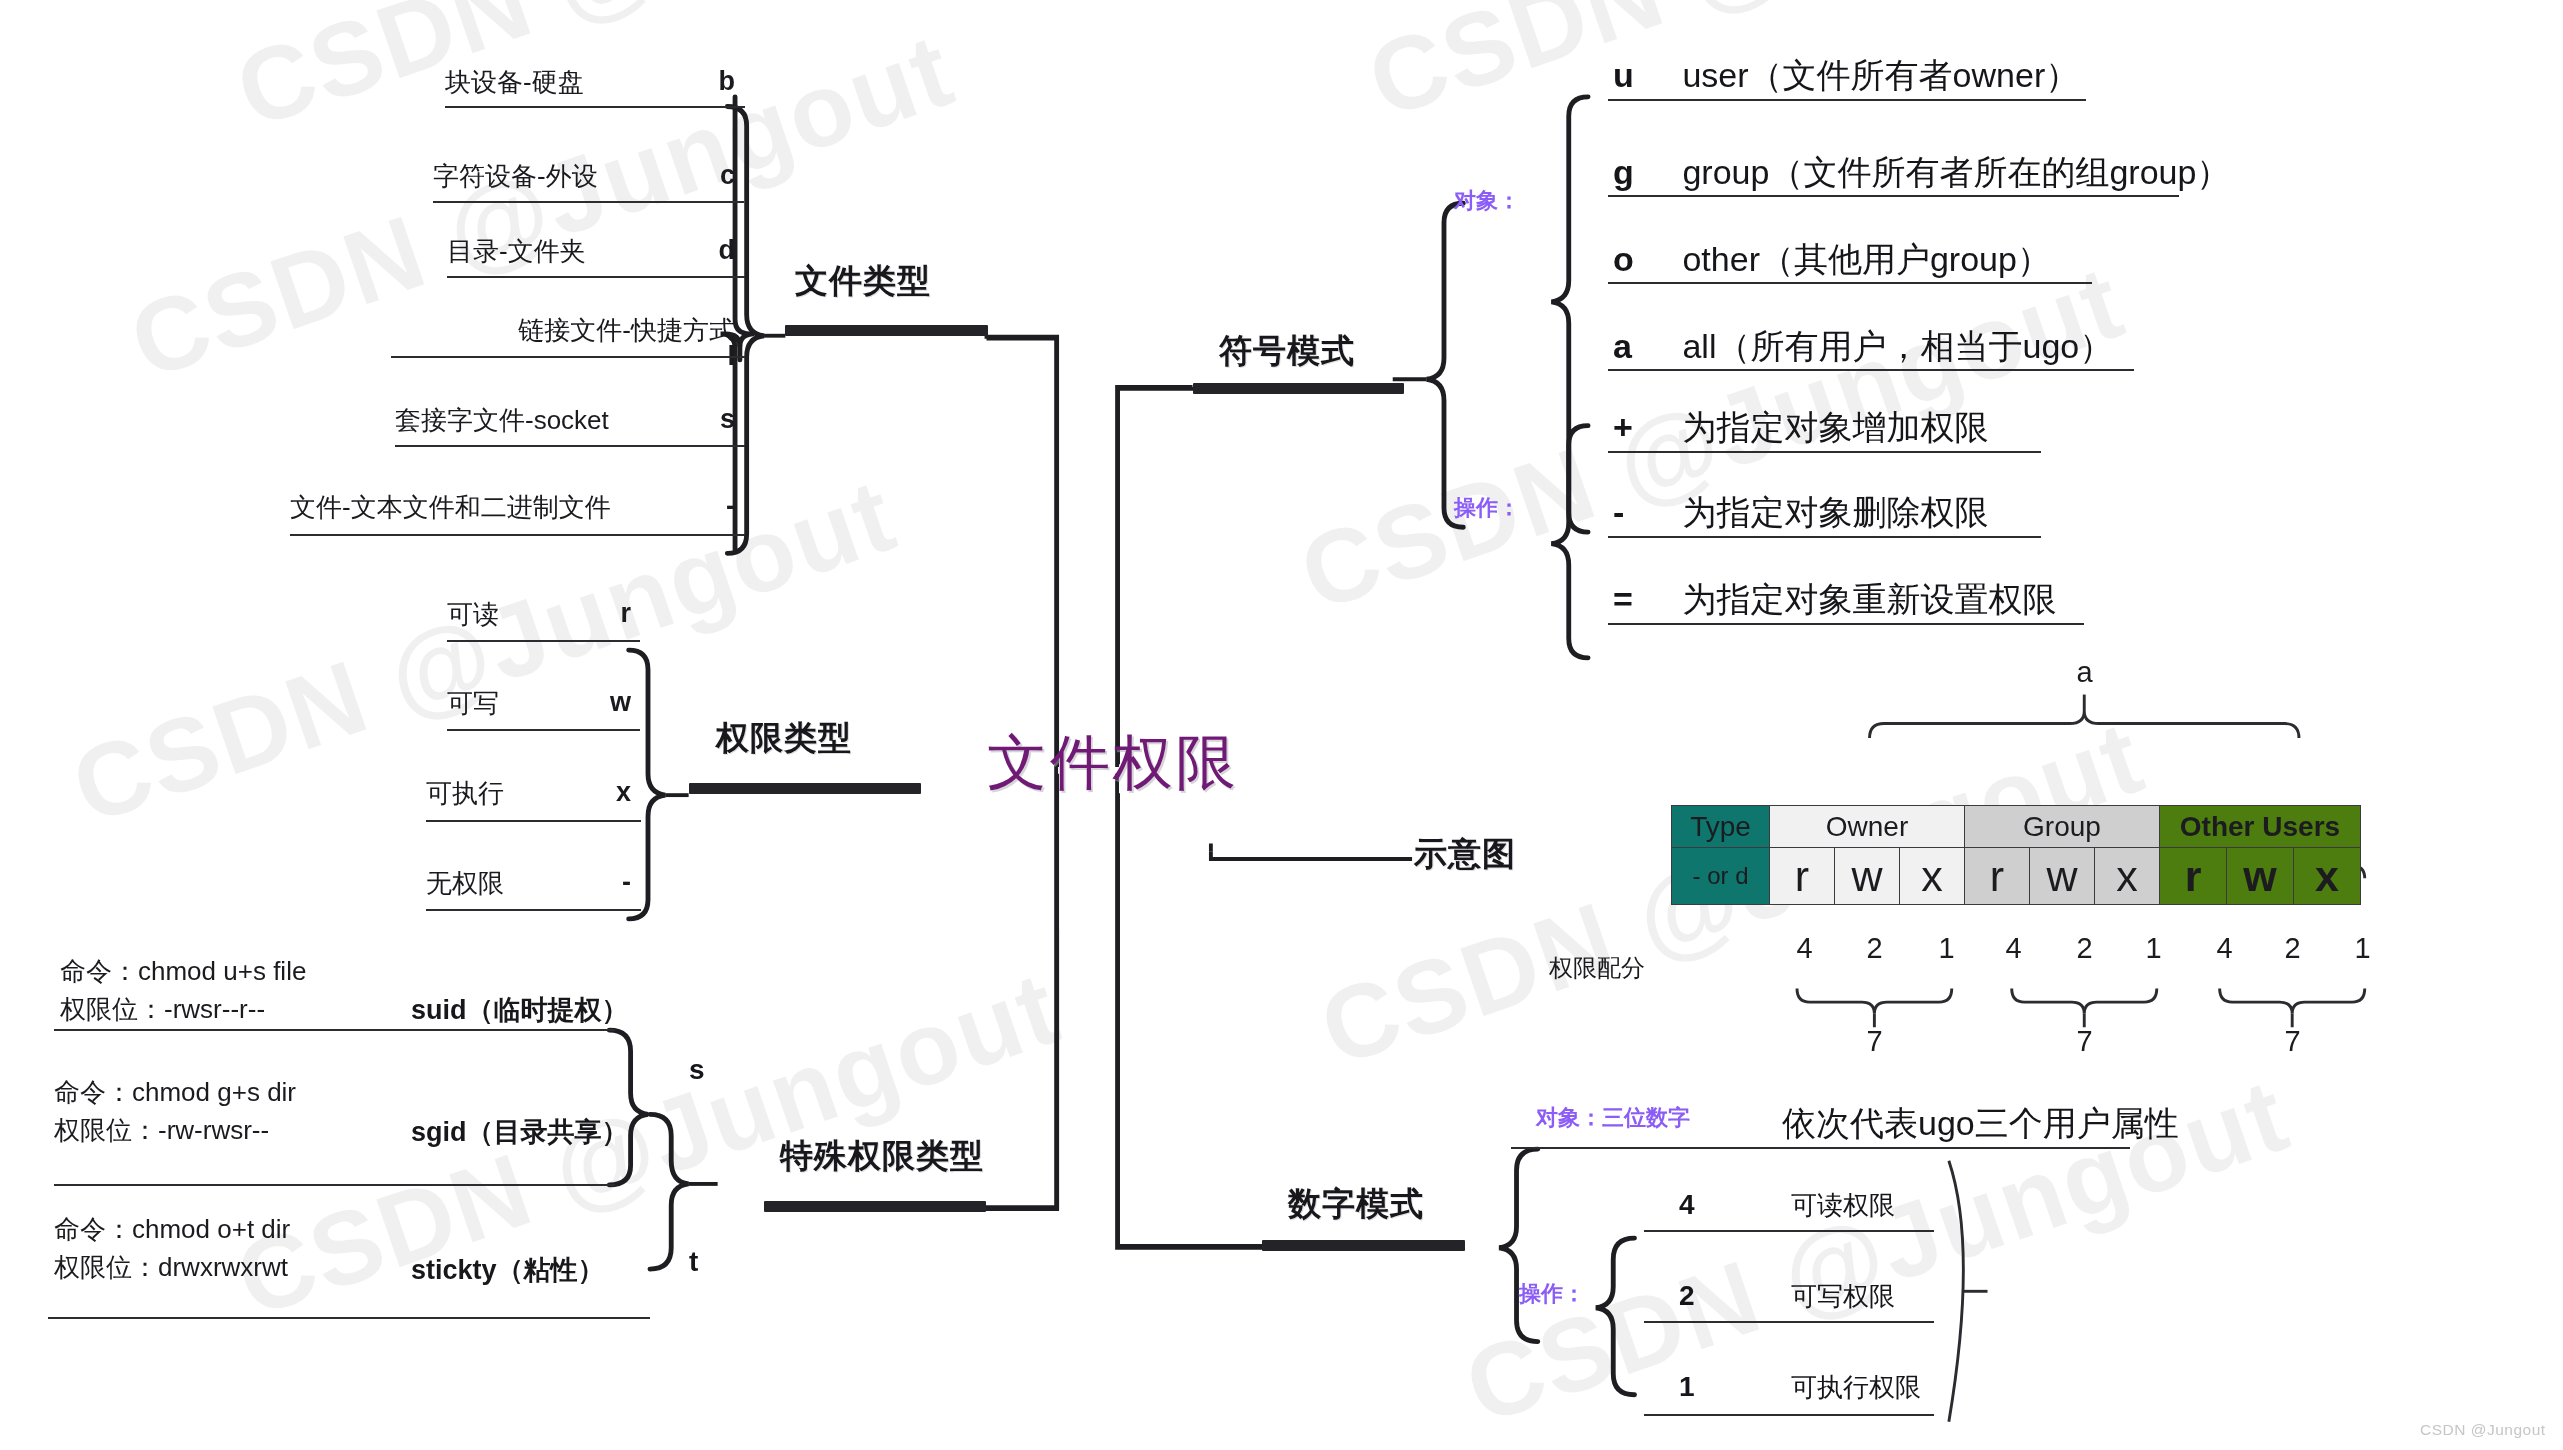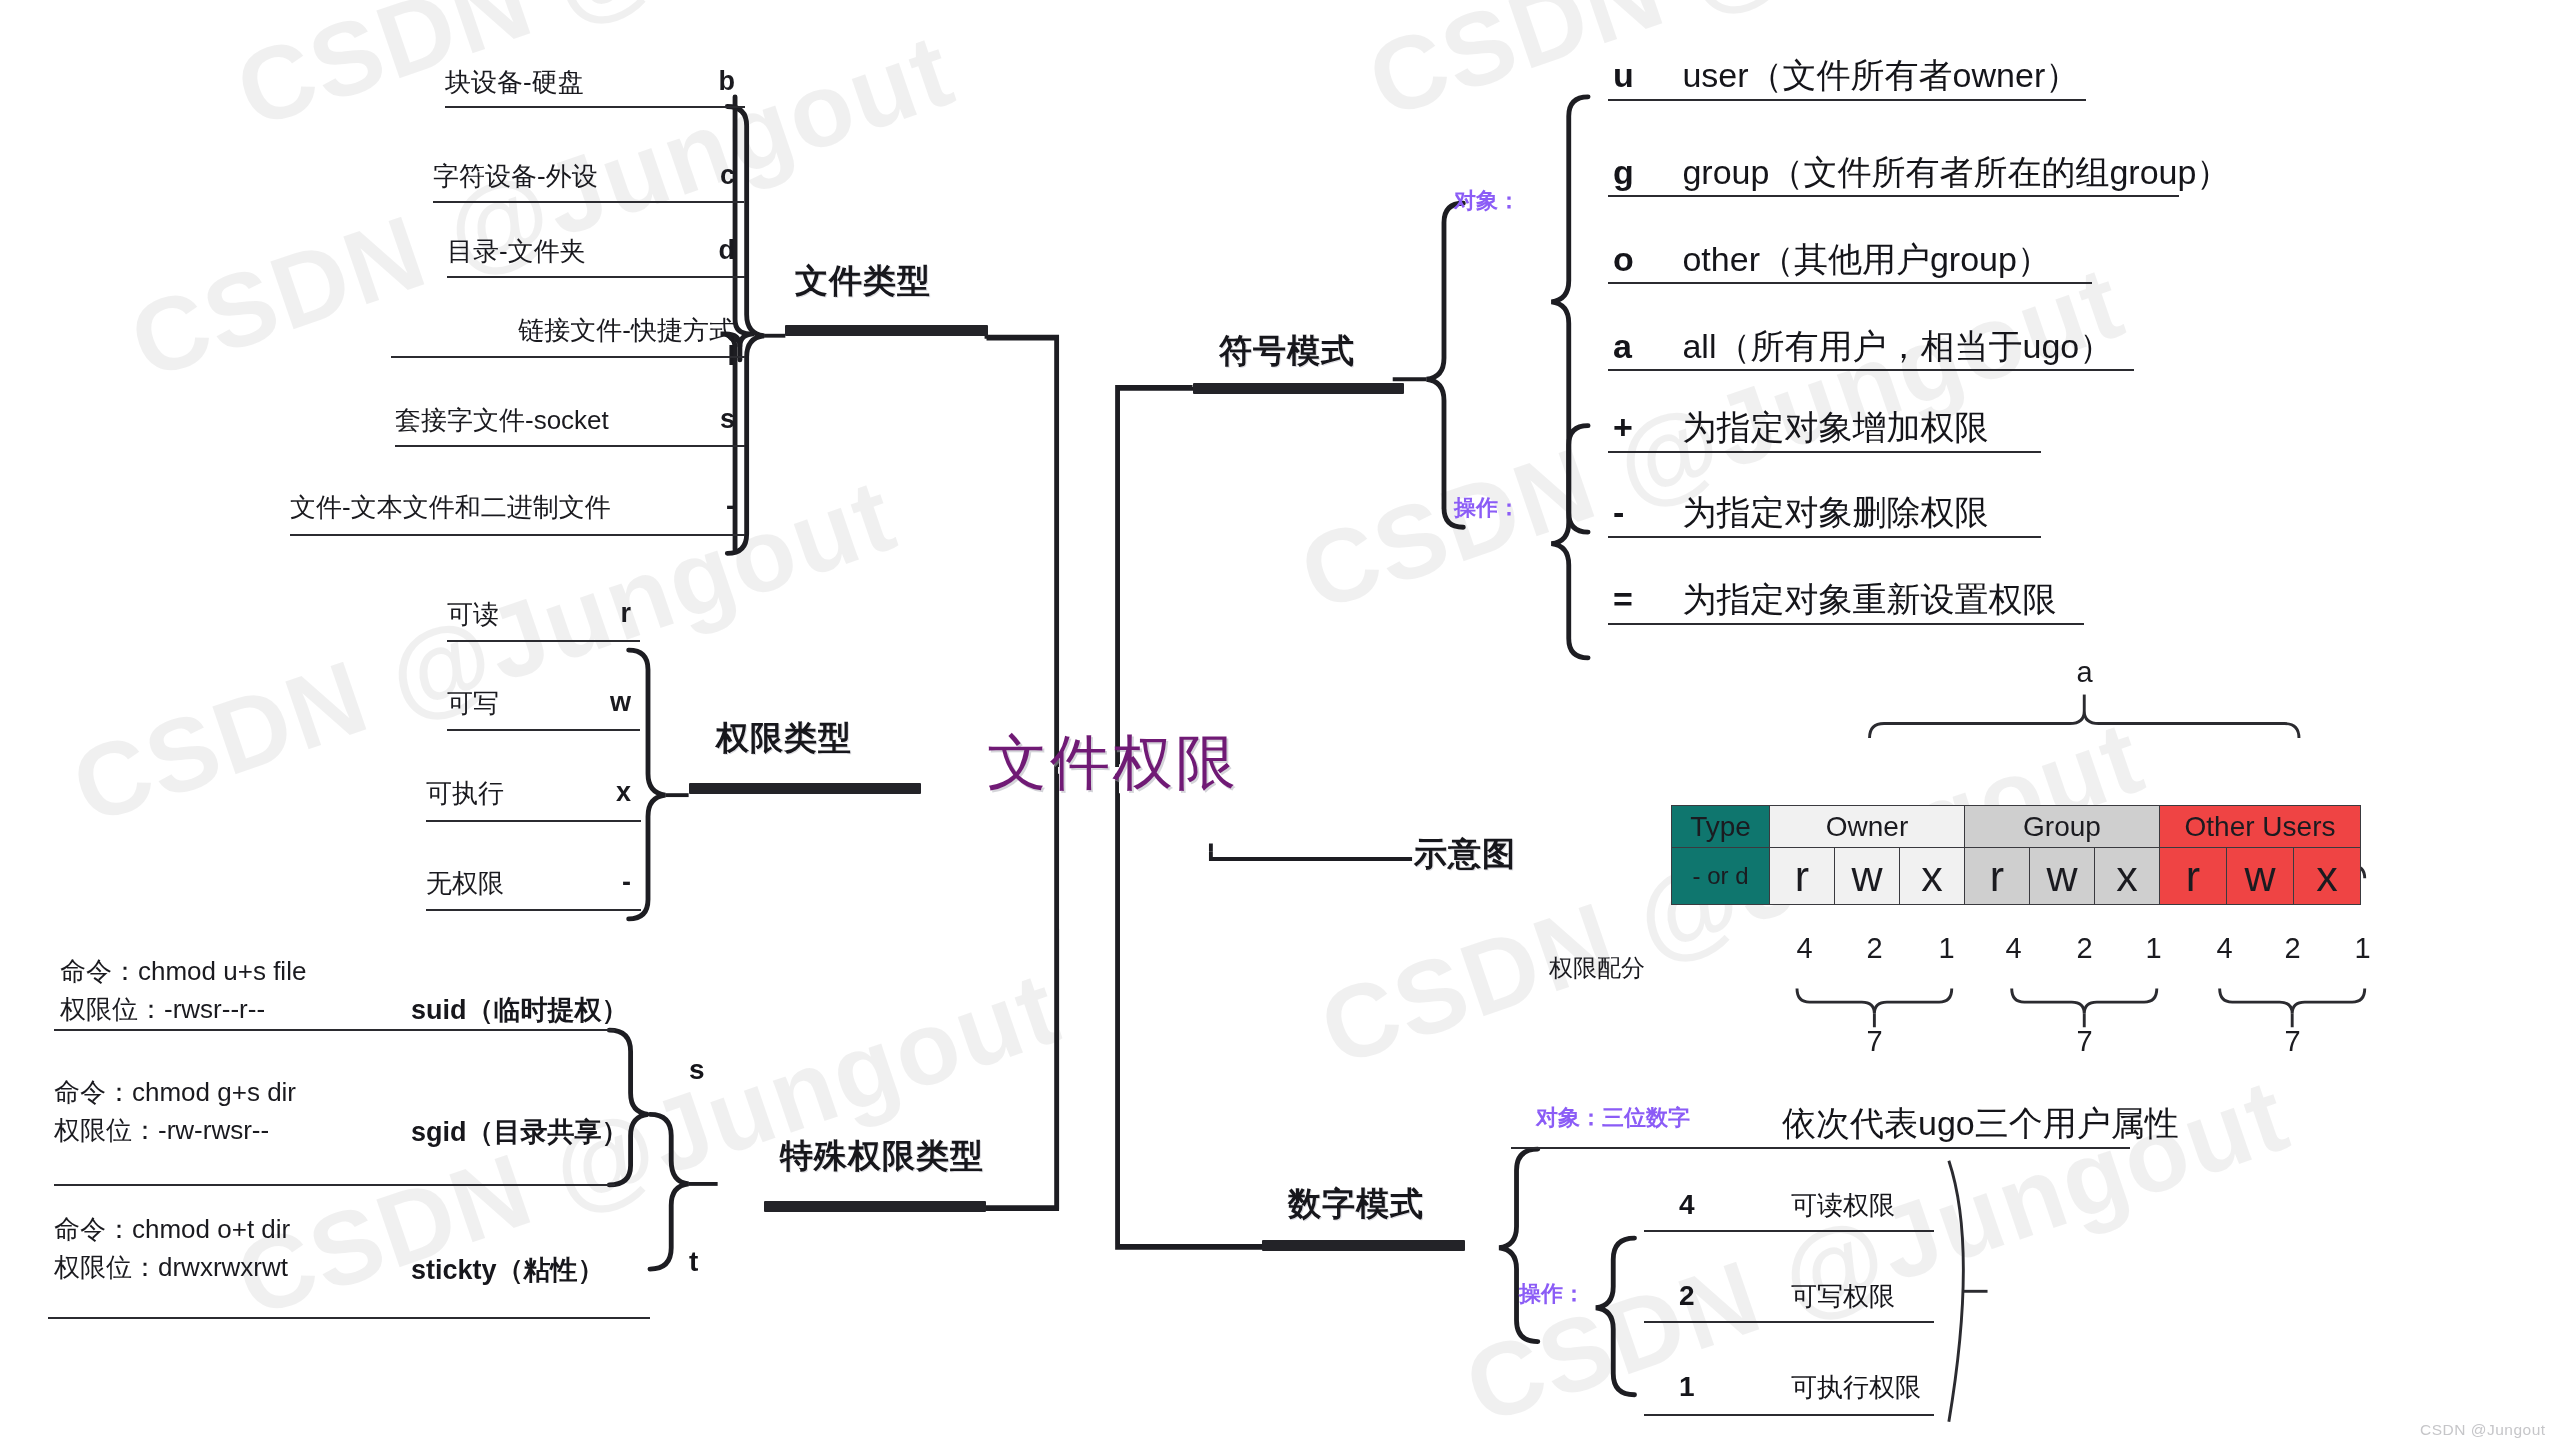--- a/index.html
+++ b/index.html
@@ -112,21 +112,21 @@
     text-align:center;
     vertical-align:middle;
     padding:0;
     color:#1b1b20;
   }
   .hdr{height:41px;font-size:28px;font-weight:400;}
   .cell{height:56px;font-size:43px;font-weight:400;}
   .c-type{background:#0f766e;}
   .c-owner{background:#f1f1f1;}
   .c-group{background:#cfcfcf;}
-  .c-other{background:#ef4444;}
+  .c-other{background:#4d7c0f;font-weight:bold;}
   .tname{font-size:28px;}
   .typecell{font-size:24px;}
   .scorelbl{position:absolute;font-size:24px;color:#1b1b20;}
   .digit{position:absolute;font-size:29px;color:#1b1b20;text-align:center;}
   .seven{position:absolute;font-size:29px;color:#1b1b20;text-align:center;}
   .ugo{position:absolute;font-size:29px;color:#1b1b20;text-align:center;}
   .notebox{
     position:absolute;
     border:2.9px solid #9a9a9a;
     background:#fff;

